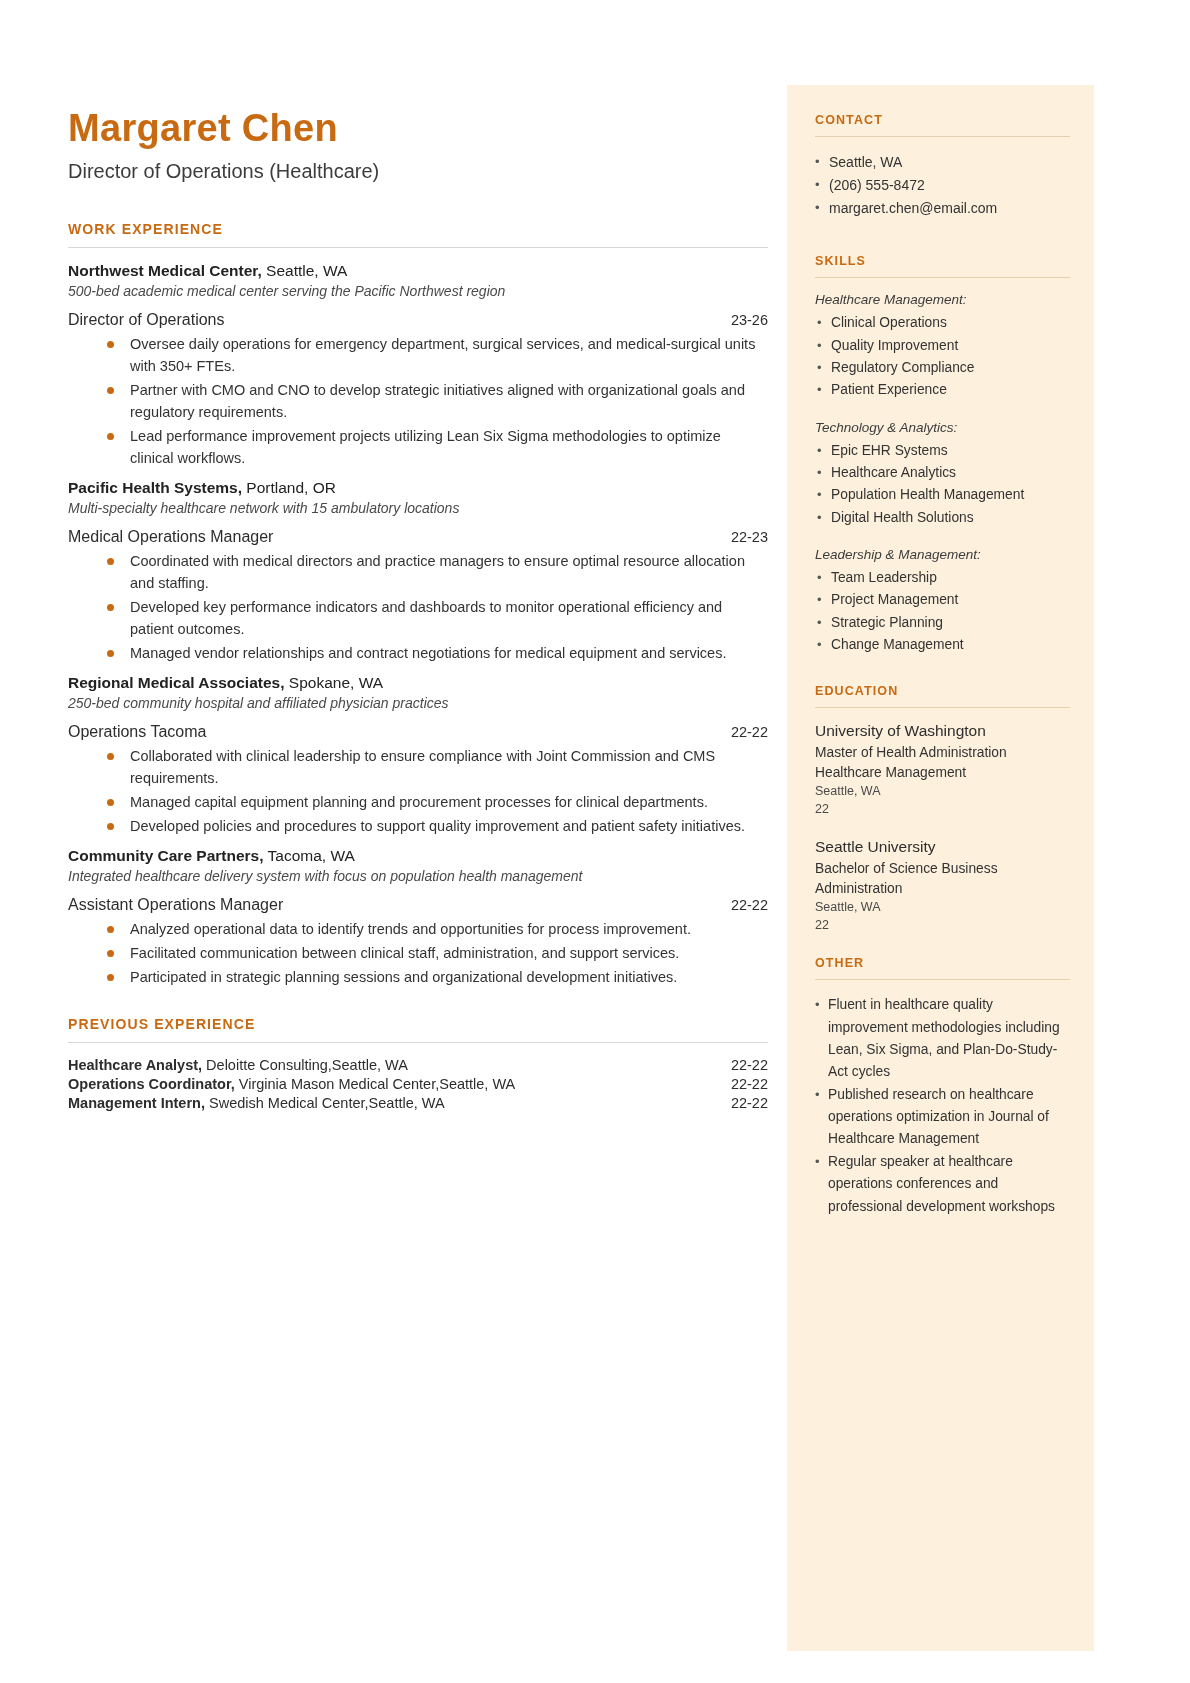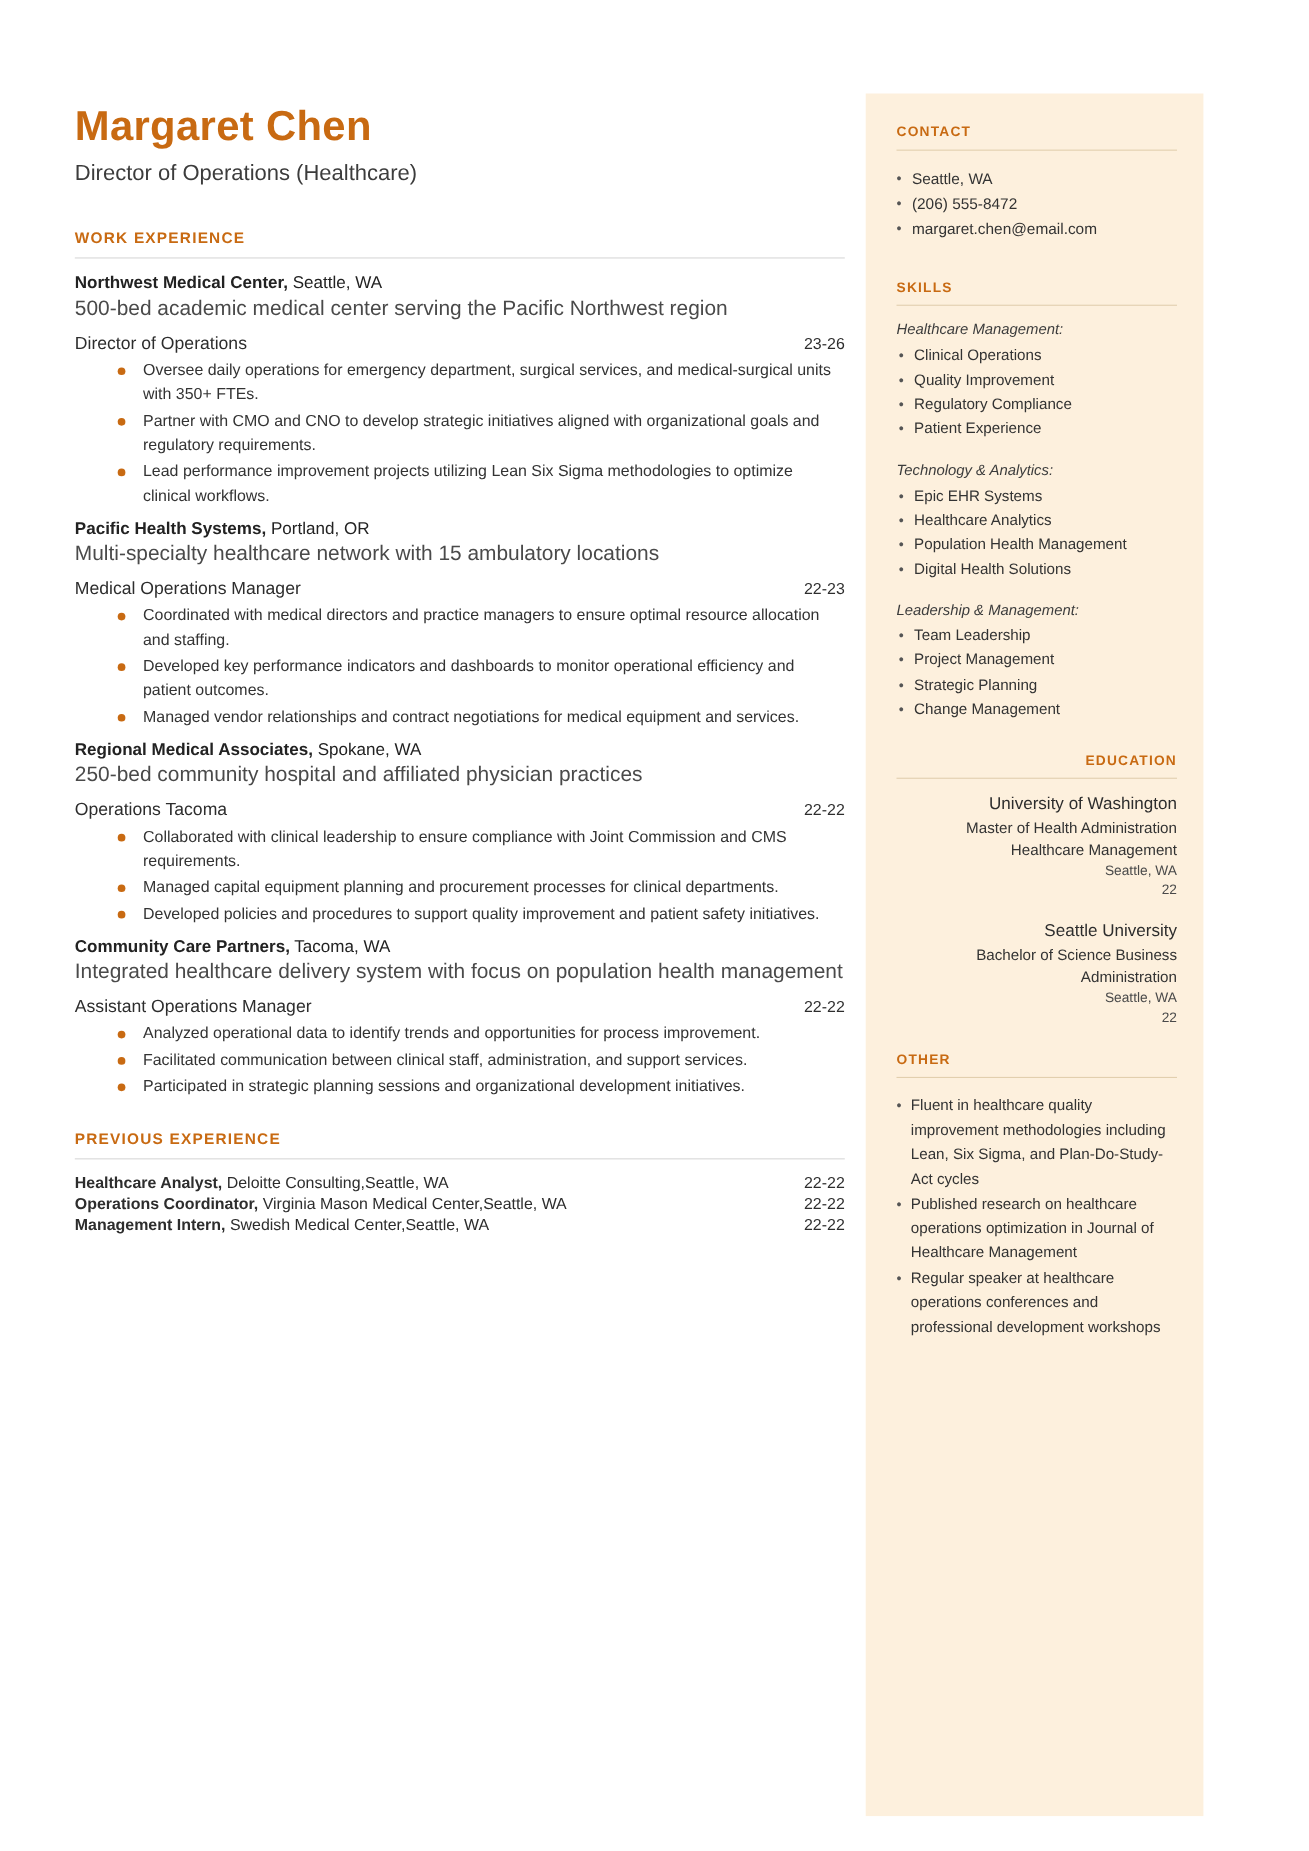--- a/index.html
+++ b/index.html
@@ -28,21 +28,21 @@
     width: 307px;
     height: 1566px;
     background: #fdf0dd;
   }
   .sidebar-inner {
     padding: 28px 24px 20px 28px;
   }
   .main {
     position: absolute;
     left: 68px;
-    top: 95px;
+    top: 108px;
     width: 700px;
   }
   .name {
     font-size: 38px;
     font-weight: bold;
     color: #c86a12;
     letter-spacing: 0.3px;
     line-height: 1.1;
     margin: 0 0 10px 0;
   }
@@ -70,21 +70,22 @@
     margin: 0 0 3px 0;
     color: #222222;
   }
   .employer .org {
     font-weight: bold;
   }
   .employer .loc {
     font-weight: normal;
   }
   .employer-desc {
-    font-size: 19px;
+    font-size: 14px;
+    font-style: italic;
     color: #4a4a4a;
     margin: 0 0 12px 0;
   }
   .role-row {
     display: flex;
     justify-content: space-between;
     align-items: baseline;
     margin: 0 0 4px 0;
   }
   .role-title {
@@ -242,21 +243,21 @@
     margin-bottom: 0;
   }
   .other-list li::before {
     content: "\2022";
     position: absolute;
     left: 0;
     top: 0;
     color: #555555;
     font-size: 13px;
   }
-  .edu-wrap { margin-bottom: 22px; text-align: right; }
+  .edu-wrap { margin-bottom: 22px; }
 </style>
 </head>
 <body>
 
 <div class="page">
 
   <div class="main">
     <h1 class="name">Margaret Chen</h1>
     <div class="headline">Director of Operations (Healthcare)</div>
 

